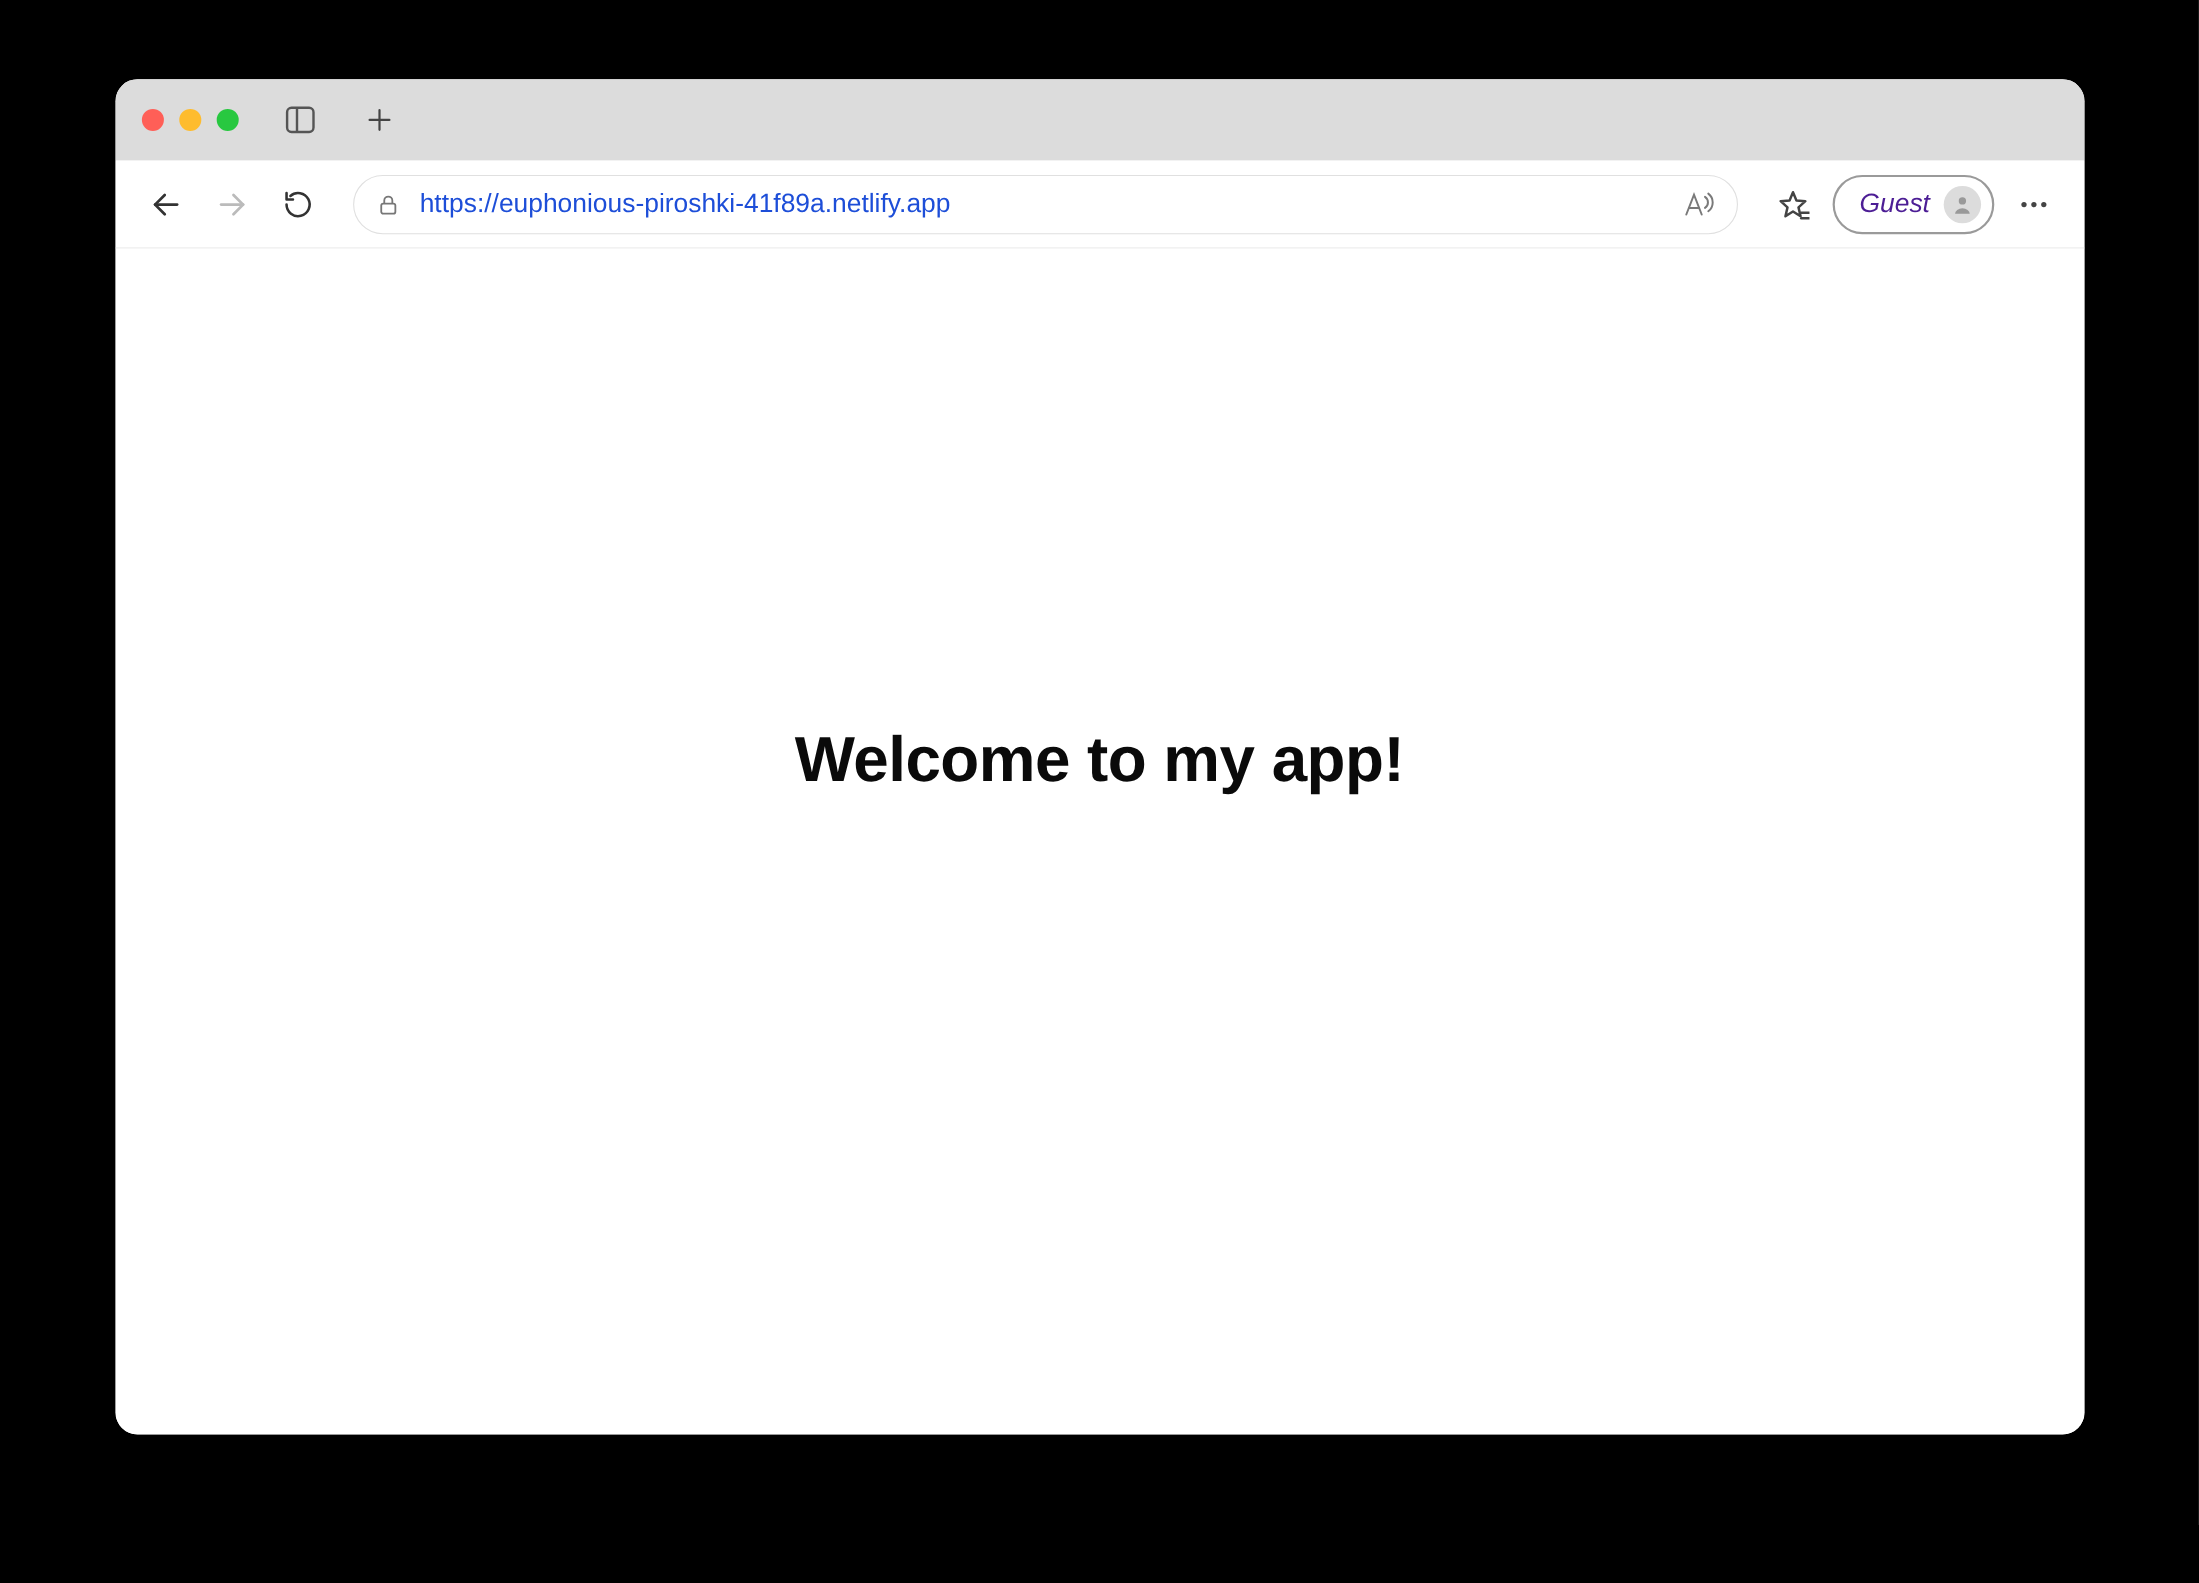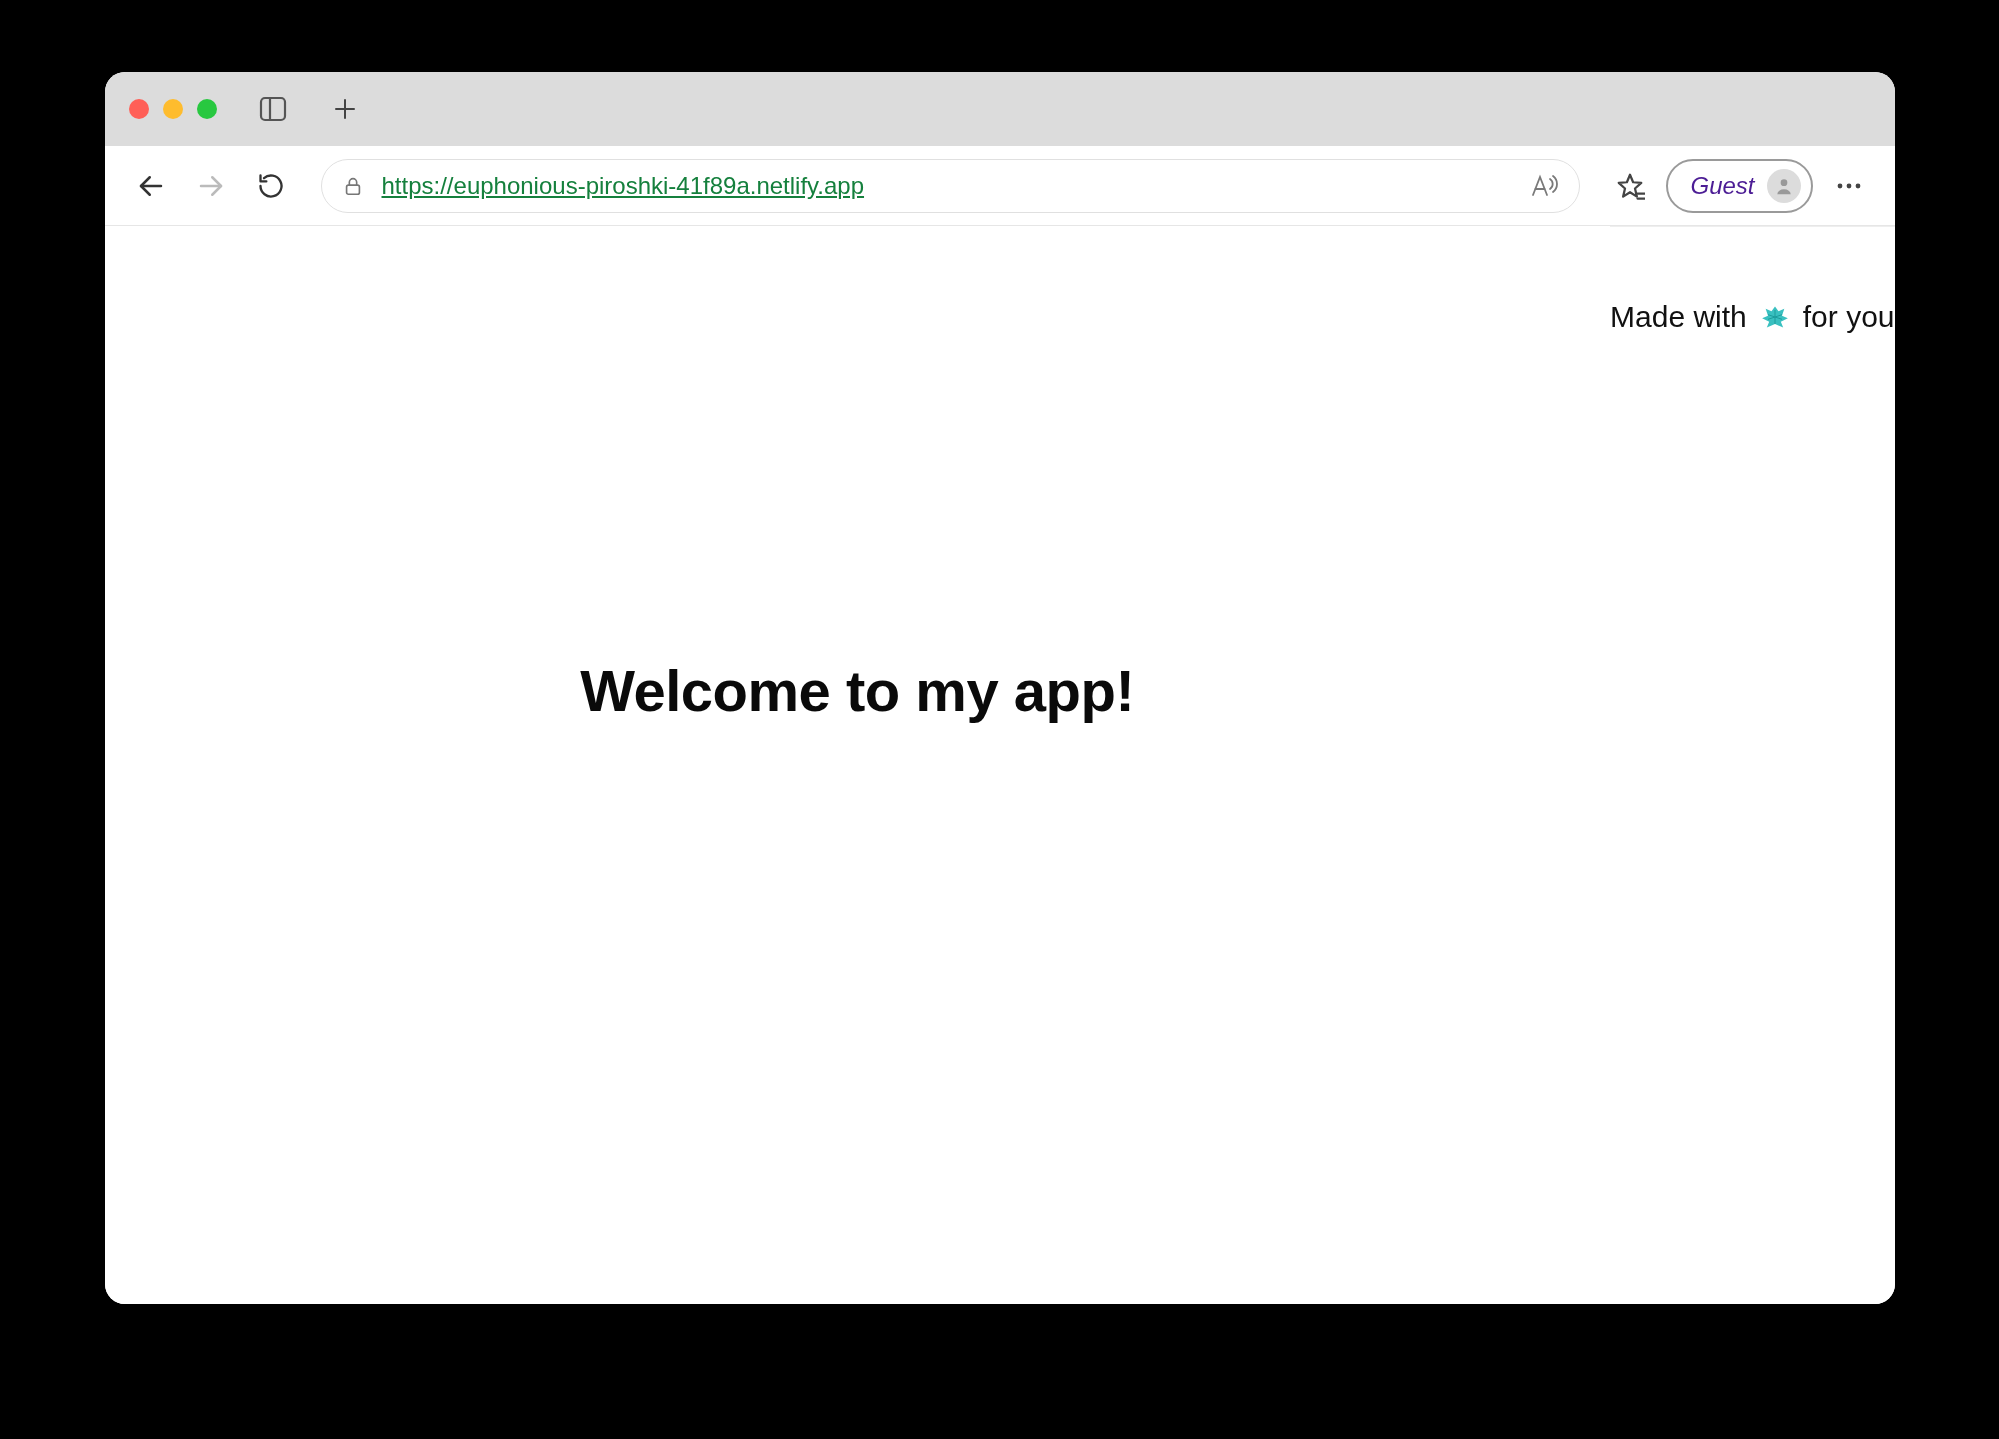--- a/index.html
+++ b/index.html
@@ -108,21 +108,21 @@
       border-radius: 28px;
       display: flex;
       align-items: center;
       padding: 0 20px;
       gap: 18px;
       margin: 0 14px;
       font-size: 24px;
       color: #888;
     }
     .lock-icon { color: #777; display: flex; align-items: center; }
-    .url-text { flex: 1; color: #15803d; text-decoration: underline; }
+    .url-text { flex: 1; color: #1d4ed8; }
     .read-aloud { color: #7a7a7a; display: flex; align-items: center; }
     .fav-icon-btn {
       width: 48px; height: 48px;
       display: flex; align-items: center; justify-content: center;
       color: #444;
     }
     .profile-btn {
       height: 54px;
       border: 2px solid #9a9a9a;
       border-radius: 28px;
@@ -268,25 +268,15 @@
         <circle cx="13" cy="4" r="2.4"></circle>
         <circle cx="22" cy="4" r="2.4"></circle>
       </svg>
     </div>
   </div>
 
   <div class="content">
     <div class="main">
       <h1 class="hero-title">Welcome to my app!</h1>
     </div>
-    <div class="footer">
-      <span>Made with</span>
-      <span class="heart-icon">
-        <svg width="28" height="28" viewBox="0 0 24 24" fill="#2ebdbd">
-          <path d="M12 3 L15 7 L20 5 L18 11 L23 13 L17 16 L19 21 L12 18 L5 21 L7 16 L1 13 L6 11 L4 5 L9 7 Z" opacity="0.95"></path>
-          <path d="M12 6 L12 18 M6 10 L18 14 M18 10 L6 14" stroke="#1a9a9a" stroke-width="0.8"></path>
-        </svg>
-      </span>
-      <span>for you</span>
-    </div>
   </div>
 
 </div>
 
 </body></html>

